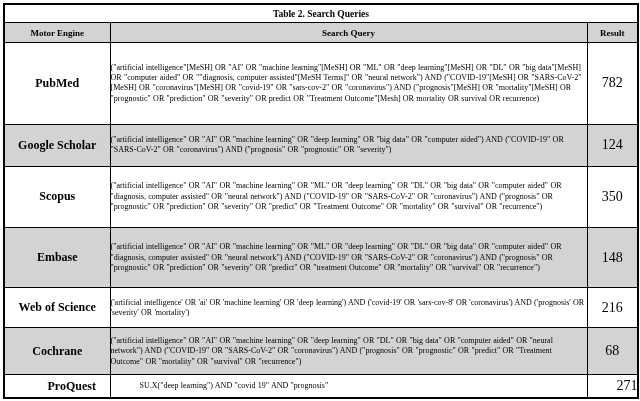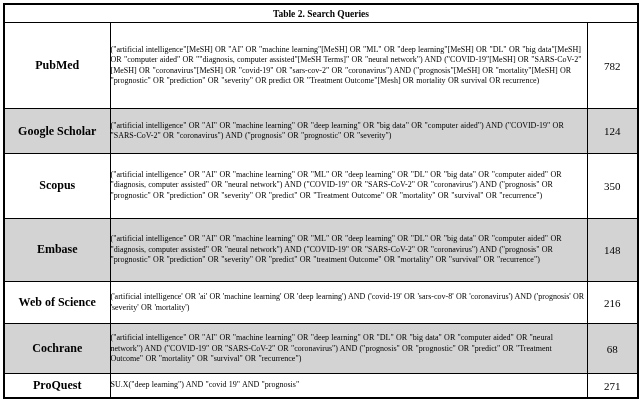--- a/index.html
+++ b/index.html
@@ -53,46 +53,51 @@
   }
   td.query {
     text-align: left;
     font-size: 8px;
     line-height: 10.4px;
     padding: 2px 8px 2px 5px;
     word-spacing: 0.3px;
   }
   td.result {
     text-align: center;
-    font-size: 11px;
+    font-size: 14px;
   }
   tr.shaded td { background: #d3d3d3; }
   tr.plain td  { background: #ffffff; }
 
   tr.r-pubmed   td { height: 79px; }
   tr.r-gscholar td { height: 40px; }
   tr.r-scopus   td { height: 59px; }
   tr.r-embase   td { height: 58px; }
   tr.r-wos      td { height: 38px; }
   tr.r-cochrane td { height: 45px; }
-  tr.r-proquest td { height: 21px; }
+  tr.r-proquest td { height: 21px; padding-left: 29px; }
 </style>
 </head>
 <body>
 
 <div class="page">
   <table class="search-table">
     <colgroup>
       <col style="width:106px">
       <col style="width:477px">
       <col style="width:51px">
     </colgroup>
     <thead>
       <tr class="title-row">
         <td colspan="3">Table 2. Search Queries</td>
+      </tr>
+      <tr class="header-row">
+        <th>Motor Engine</th>
+        <th>Search Query</th>
+        <th>Result</th>
       </tr>
     </thead>
     <tbody>
       <tr class="plain r-pubmed">
         <td class="engine">PubMed</td>
         <td class="query">("artificial intelligence"[MeSH] OR "AI" OR "machine learning"[MeSH] OR "ML" OR "deep learning"[MeSH] OR "DL" OR "big data"[MeSH] OR "computer aided" OR ""diagnosis, computer assisted"[MeSH Terms]" OR "neural network") AND ("COVID-19"[MeSH] OR "SARS-CoV-2"[MeSH] OR "coronavirus"[MeSH] OR "covid-19" OR "sars-cov-2" OR "coronavirus") AND ("prognosis"[MeSH] OR "mortality"[MeSH] OR "prognostic" OR "prediction" OR "severity" OR predict OR "Treatment Outcome"[Mesh] OR mortality OR survival OR recurrence)</td>
         <td class="result">782</td>
       </tr>
       <tr class="shaded r-gscholar">
         <td class="engine">Google Scholar</td>

